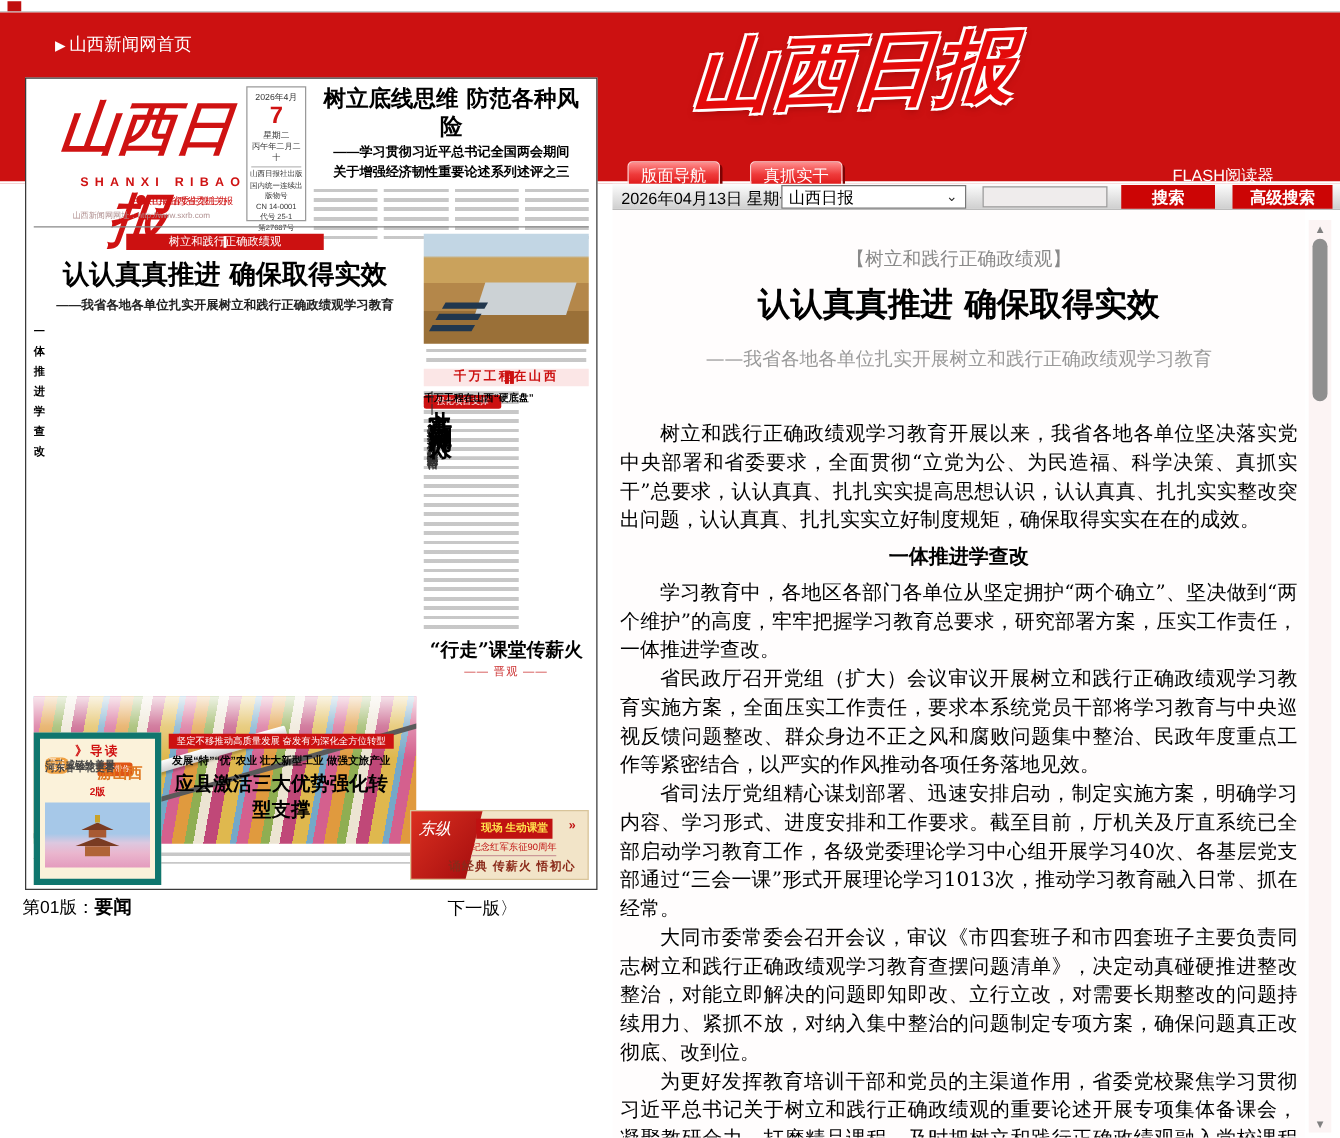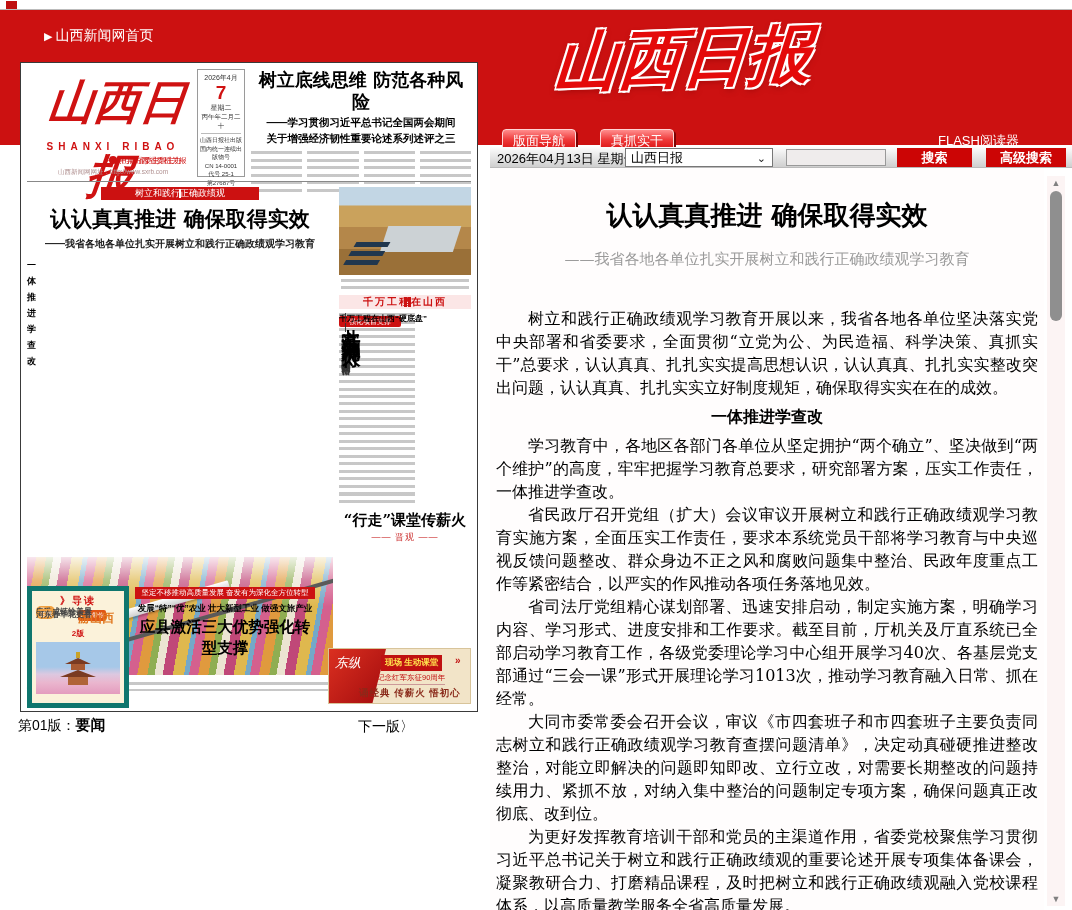--- a/index.html
+++ b/index.html
@@ -44,21 +44,21 @@
   
   #paper { position:absolute; left:20px; top:62px; width:458px; height:650px; background:#fff;
     border:1px solid #3a3a3a; z-index:5; cursor:pointer; }
   #paper * { position:absolute; }
   .st { background:repeating-linear-gradient(180deg,#9a9a9a 0 3px,rgba(0,0,0,0) 3px 7.5px); opacity:.55; }
   .cols { display:flex; gap:5px; }
   .cols > div { flex:1; position:static; }
 
   #np-logo { left:10px; top:2px; width:165px; text-align:center; font-family:"DejaVu Serif","Liberation Serif",serif;
     font-style:italic; font-weight:bold; font-size:46px; line-height:74px; color:#cf1212; transform:skewX(-6deg); }
-  #np-pinyin { left:8px; top:78px; width:168px; text-align:center; color:#cf1212; font-size:10px; letter-spacing:5px; font-weight:bold; }
+  #np-pinyin { left:8px; top:78px; width:168px; text-align:right; color:#cf1212; font-size:10px; letter-spacing:5px; font-weight:bold; }
   #np-organ { left:2px; top:93px; width:180px; text-align:center; color:#cf1212; font-size:7.5px; }
   #np-organ .emb { display:inline-block; position:static; width:8px; height:8px; background:#cf1212; border-radius:50%; vertical-align:-1px; margin:0 2px; }
   #np-web { left:2px; top:105px; width:180px; text-align:center; color:#b09090; font-size:6.5px; }
 
   #np-datebox { left:176px; top:6px; width:48px; height:108px; border:1px solid #9a9a9a; text-align:center; color:#333; }
   #np-datebox div { position:static; }
   .db-ym { font-size:7px; margin-top:3px; }
   .db-day { font-size:19px; font-weight:bold; color:#d01212; line-height:20px; }
   .db-wd { font-size:7px; }
   .db-lun { font-size:6.5px; border-bottom:1px solid #bbb; padding-bottom:2px; margin:0 3px 2px; }
@@ -330,20 +330,21 @@
     <div class="l1c">»</div>
     <div class="l2">纪念红军东征90周年</div>
     <div class="l3">诵经典 传薪火 悟初心</div>
   </div>
 </div>
 
 <div id="pager-cur"><span>第01版：</span><b>要闻</b></div>
 <div id="pager-next">下一版〉</div>
 
 <div id="article">
+  <div class="art-kicker">【树立和践行正确政绩观】</div>
   <div class="art-title">认认真真推进 确保取得实效</div>
   <div class="art-sub">——我省各地各单位扎实开展树立和践行正确政绩观学习教育</div>
   <p>树立和践行正确政绩观学习教育开展以来，我省各地各单位坚决落实党中央部署和省委要求，全面贯彻“立党为公、为民造福、科学决策、真抓实干”总要求，认认真真、扎扎实实提高思想认识，认认真真、扎扎实实整改突出问题，认认真真、扎扎实实立好制度规矩，确保取得实实在在的成效。</p>
   <div class="art-sec">一体推进学查改</div>
   <p>学习教育中，各地区各部门各单位从坚定拥护“两个确立”、坚决做到“两个维护”的高度，牢牢把握学习教育总要求，研究部署方案，压实工作责任，一体推进学查改。</p>
   <p>省民政厅召开党组（扩大）会议审议开展树立和践行正确政绩观学习教育实施方案，全面压实工作责任，要求本系统党员干部将学习教育与中央巡视反馈问题整改、群众身边不正之风和腐败问题集中整治、民政年度重点工作等紧密结合，以严实的作风推动各项任务落地见效。</p>
   <p>省司法厅党组精心谋划部署、迅速安排启动，制定实施方案，明确学习内容、学习形式、进度安排和工作要求。截至目前，厅机关及厅直系统已全部启动学习教育工作，各级党委理论学习中心组开展学习40次、各基层党支部通过“三会一课”形式开展理论学习1013次，推动学习教育融入日常、抓在经常。</p>
   <p>大同市委常委会召开会议，审议《市四套班子和市四套班子主要负责同志树立和践行正确政绩观学习教育查摆问题清单》，决定动真碰硬推进整改整治，对能立即解决的问题即知即改、立行立改，对需要长期整改的问题持续用力、紧抓不放，对纳入集中整治的问题制定专项方案，确保问题真正改彻底、改到位。</p>
   <p>为更好发挥教育培训干部和党员的主渠道作用，省委党校聚焦学习贯彻习近平总书记关于树立和践行正确政绩观的重要论述开展专项集体备课会，凝聚教研合力、打磨精品课程，及时把树立和践行正确政绩观融入党校课程体系，以高质量教学服务全省高质量发展。</p>
 </div>

